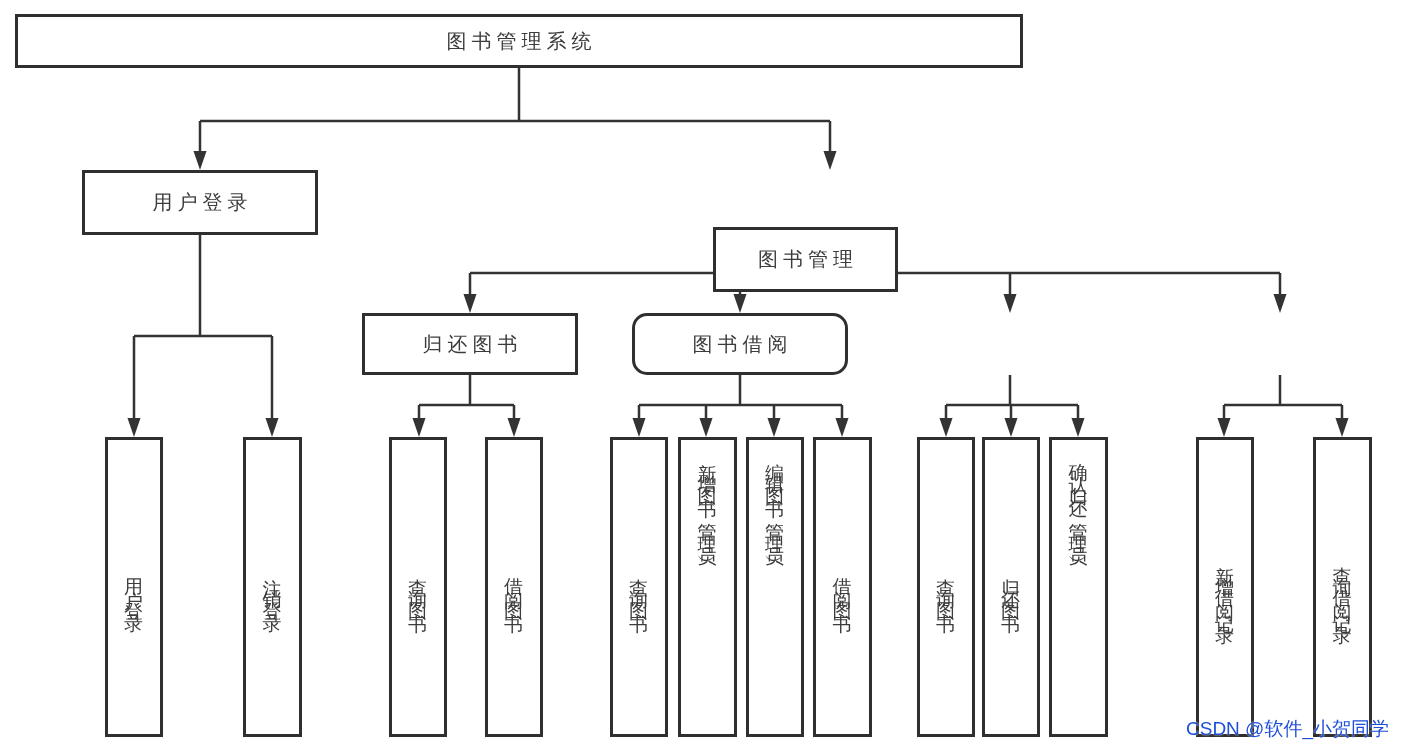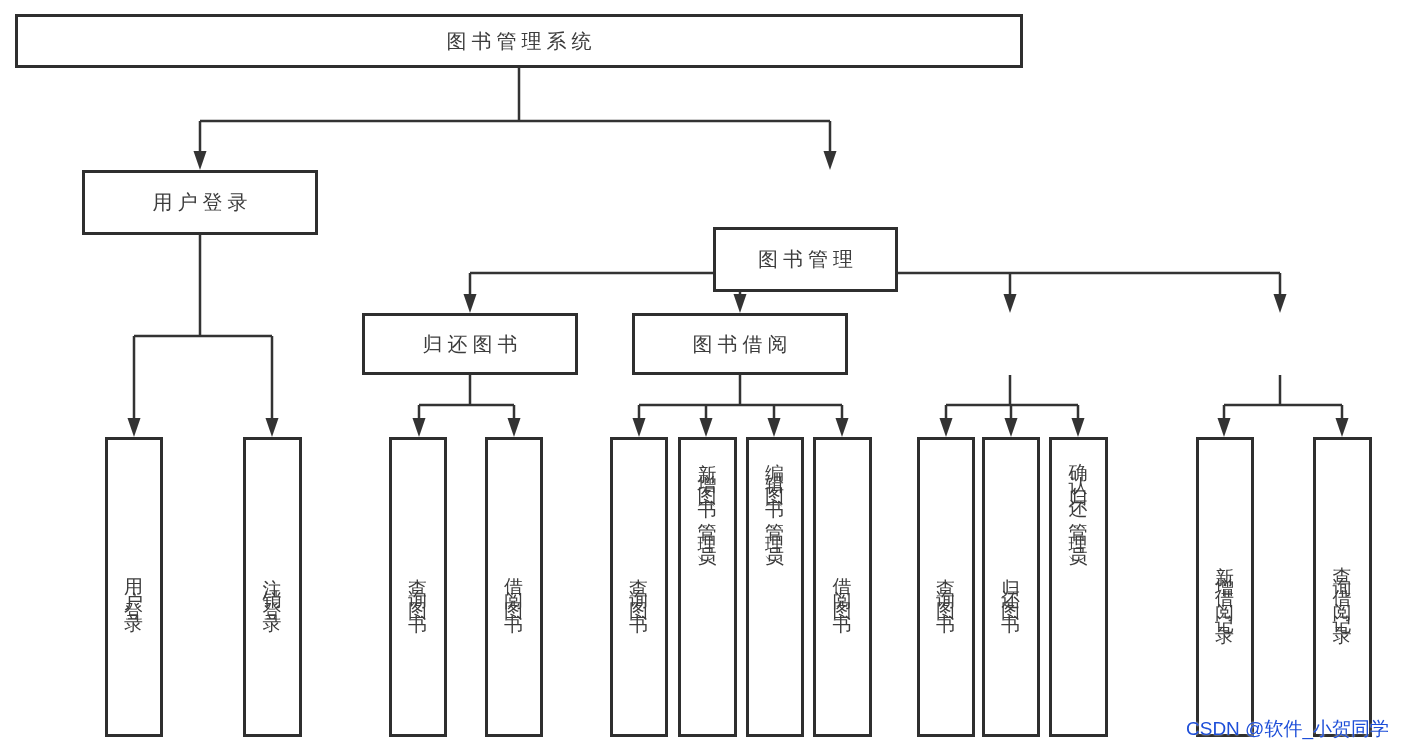--- a/index.html
+++ b/index.html
@@ -47,21 +47,21 @@
   .leaf.top-align > .vlabel { padding-top: 8px; }
 
   
   .l1 { left: 15px; top: 14px; width: 1008px; height: 54px; }
   
   .n-userlogin  { left: 82px;  top: 170px; width: 236px; height: 65px; }
   .n-bookmgmt   { left: 713px; top: 183px; width: 185px; height: 65px; margin-top: 44px; }
   
   .l3 { top: 313px; width: 216px; height: 62px; }
   .n-recommend { left: 362px; }
-  .n-borrow    { left: 632px; }
+  .n-borrow    { left: 632px; border-radius: 15px; }
   .n-current   { left: 902px; }
   .n-records   { left: 1172px; }
   
   .leaf { top: 437px; height: 300px; width: 58px; }
   .lf-1  { left: 105px; }
   .lf-2  { left: 243px; width: 59px; }
   .lf-3  { left: 389px; }
   .lf-4  { left: 485px; }
   .lf-5  { left: 610px; }
   .lf-6  { left: 678px; width: 59px; }

